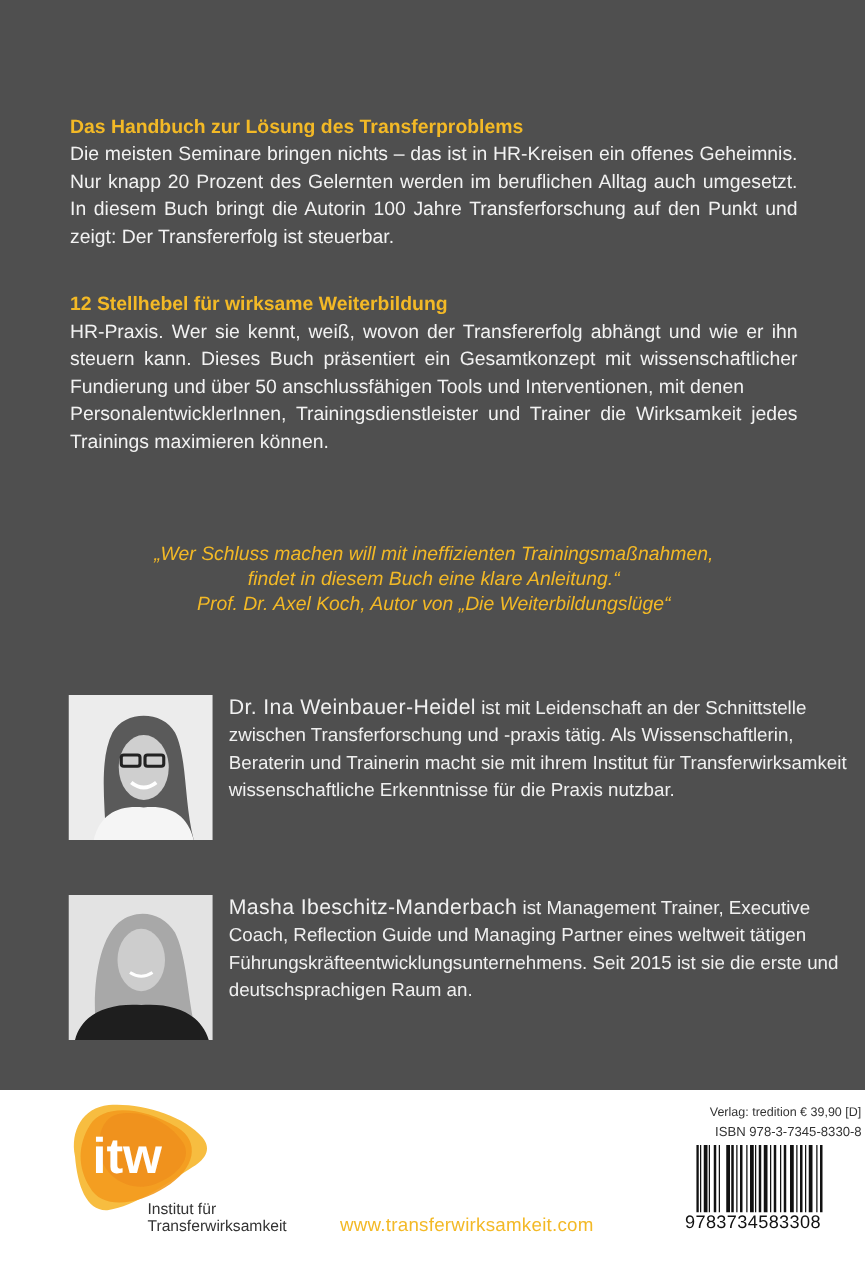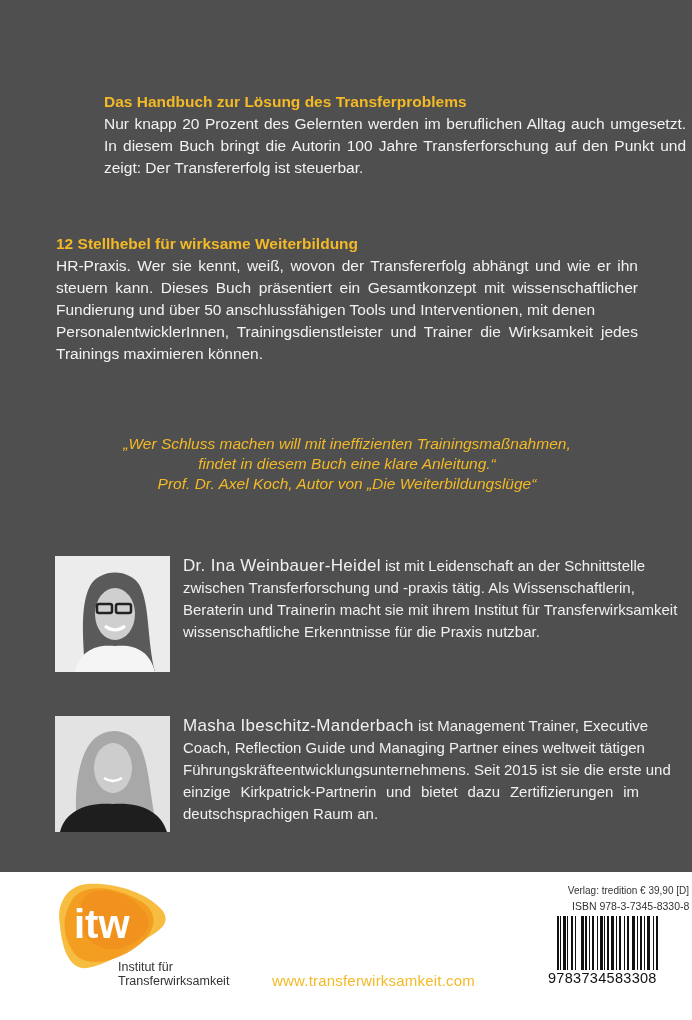--- a/index.html
+++ b/index.html
@@ -60,23 +60,24 @@
   .barcode-num {
     position: absolute; left: 548px; top: 970px; width: 120px;
     color: #111111; font-size: 14.5px; letter-spacing: 0.3px;
   }
 </style>
 </head>
 <body>
 
 <div class="dark"></div>
 
-<div class="section" style="top:91px;margin-left:48px;">
+<div class="section" style="top:91px;">
   <div class="heading">Das Handbuch zur Lösung des Transferproblems</div>
   <div class="body-text">
+    <span class="line">Die meisten Seminare bringen nichts – das ist in HR-Kreisen ein offenes Geheimnis.</span>
     <span class="line">Nur knapp 20 Prozent des Gelernten werden im beruflichen Alltag auch umgesetzt.</span>
     <span class="line">In diesem Buch bringt die Autorin 100 Jahre Transferforschung auf den Punkt und</span>
     <span class="line last">zeigt: Der Transfererfolg ist steuerbar.</span>
   </div>
 </div>
 
 <div class="section" style="top:233px;">
   <div class="heading">12 Stellhebel für wirksame Weiterbildung</div>
   <div class="body-text">
     <span class="line">HR-Praxis. Wer sie kennt, weiß, wovon der Transfererfolg abhängt und wie er ihn</span>
@@ -117,21 +118,20 @@
     <path d="M22 110 C18 70 25 35 40 22 C55 10 75 14 85 30 C95 50 95 85 102 110 Z" fill="#a8a8a8"></path>
     <ellipse cx="58" cy="52" rx="19" ry="25" fill="#cdcdcd"></ellipse>
     <path d="M49 62 Q58 68 67 62" stroke="#fff" stroke-width="2.5" fill="none"></path>
     <path d="M5 116 C10 96 30 86 58 88 C86 86 106 96 112 116 Z" fill="#1e1e1e"></path>
   </svg>
 </div>
 <div class="bio" style="top:715px;">
   <div class="line"><span class="name">Masha Ibeschitz-Manderbach</span><span> ist Management Trainer, Executive</span></div>
   <span class="line last">Coach, Reflection Guide und Managing Partner eines weltweit tätigen</span>
   <span class="line">Führungskräfteentwicklungsunternehmens. Seit 2015 ist sie die erste und</span>
-  <span class="line">einzige Kirkpatrick-Partnerin und bietet dazu Zertifizierungen im</span>
   <span class="line last">deutschsprachigen Raum an.</span>
 </div>
 
 <div class="footer-logo">
   <svg width="120" height="90" viewBox="0 0 120 90">
     <path d="M8 45 C4 25 14 6 35 4 C60 2 95 12 110 30 C118 40 112 48 100 55 C80 68 55 85 35 88 C18 90 10 70 8 45 Z" fill="#f6b21f" opacity="0.85"></path>
     <path d="M20 20 C30 4 60 4 90 22 C108 33 105 55 80 70 C58 84 30 88 20 70 C10 54 10 36 20 20 Z" fill="#f39a1e" opacity="0.9"></path>
     <path d="M40 12 C60 6 85 18 95 35 C102 48 88 62 70 68 C50 74 30 60 28 42 C26 28 30 16 40 12 Z" fill="#ec8a1a" opacity="0.6"></path>
     <text x="22" y="58" font-family="Liberation Sans, sans-serif" font-weight="bold" font-size="40" fill="#ffffff">itw</text>
   </svg>

